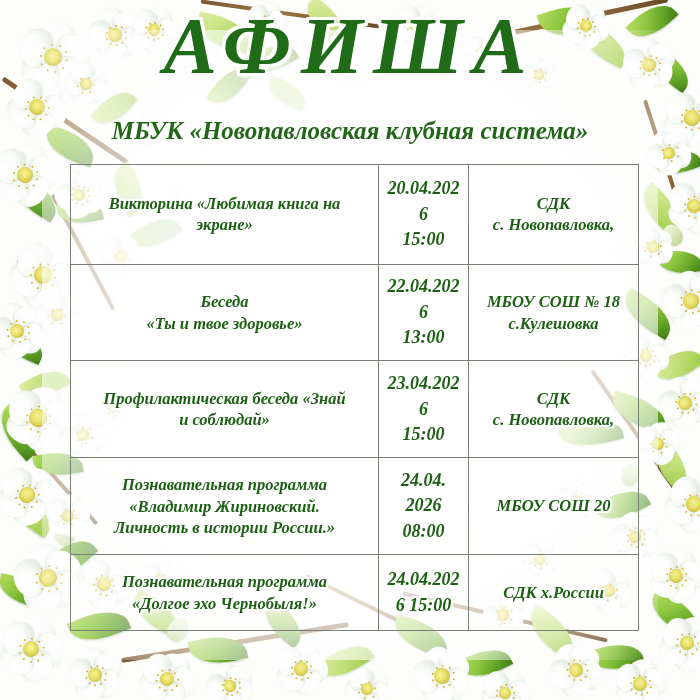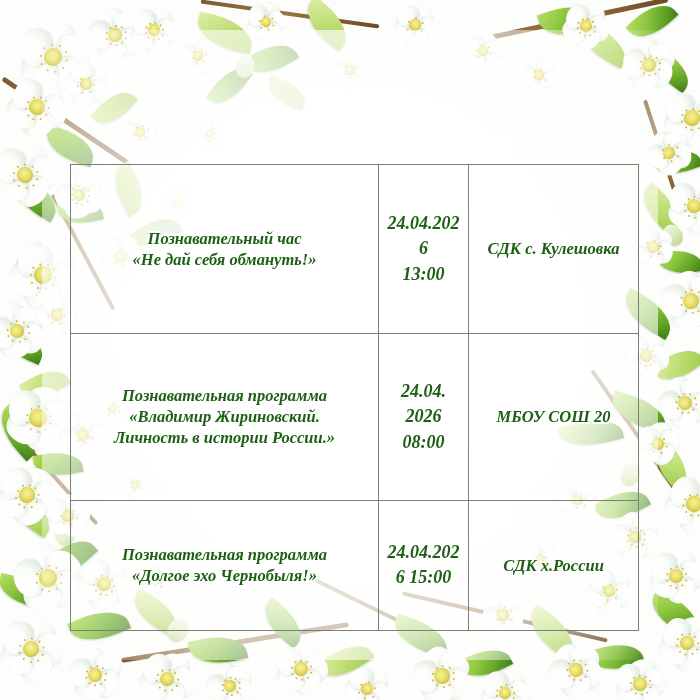--- a/index.html
+++ b/index.html
@@ -1165,38 +1165,71 @@
           <div class="stamen" style="left: 15.77px; top: 13.4055px;"></div>
           <div class="stamen" style="left: 22.23px; top: 13.4055px;"></div>
         </div>
       </div>
   </div>
 
   <div class="center-wash"></div>
 
   <div id="content">
 
-
-
+    <div class="title">АФИША</div>
+
+
+    <div class="org">МБУК «Новопавловская клубная система»</div>
 
     <div class="schedule-wrap">
       <table class="schedule">
         <tbody id="schedule-body">
-            <tr style="height: 83px;">
+            <tr style="height: 84px;">
               <td class="c-event">
-                <span class="cell-txt">Познавательный час
-«Не дай себя обмануть!»</span>
+                <span class="cell-txt">Викторина  «Любимая книга на
+экране»</span>
               </td>
               <td class="c-date">
-                <span class="cell-txt">24.04.202
+                <span class="cell-txt">20.04.202
+6
+15:00</span>
+              </td>
+              <td class="c-place">
+                <span class="cell-txt">СДК
+с. Новопавловка,</span>
+              </td>
+            </tr>
+            <tr style="height: 79px;">
+              <td class="c-event">
+                <span class="cell-txt">Беседа
+«Ты и твое здоровье»</span>
+              </td>
+              <td class="c-date">
+                <span class="cell-txt">22.04.202
 6
 13:00</span>
               </td>
               <td class="c-place">
-                <span class="cell-txt">СДК с. Кулешовка</span>
+                <span class="cell-txt">МБОУ СОШ № 18
+с.Кулешовка</span>
+              </td>
+            </tr>
+            <tr style="height: 77px;">
+              <td class="c-event">
+                <span class="cell-txt">Профилактическая беседа  «Знай
+и соблюдай»</span>
+              </td>
+              <td class="c-date">
+                <span class="cell-txt">23.04.202
+6
+15:00</span>
+              </td>
+              <td class="c-place">
+                <span class="cell-txt">СДК
+с. Новопавловка,</span>
               </td>
             </tr>
             <tr style="height: 80px;">
               <td class="c-event">
                 <span class="cell-txt">Познавательная программа
 «Владимир Жириновский.
 Личность в истории России.»</span>
               </td>
               <td class="c-date">
                 <span class="cell-txt">24.04.

